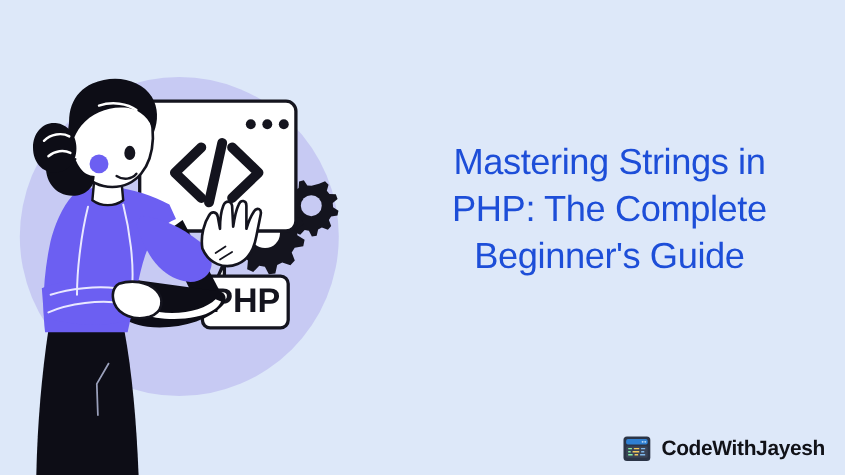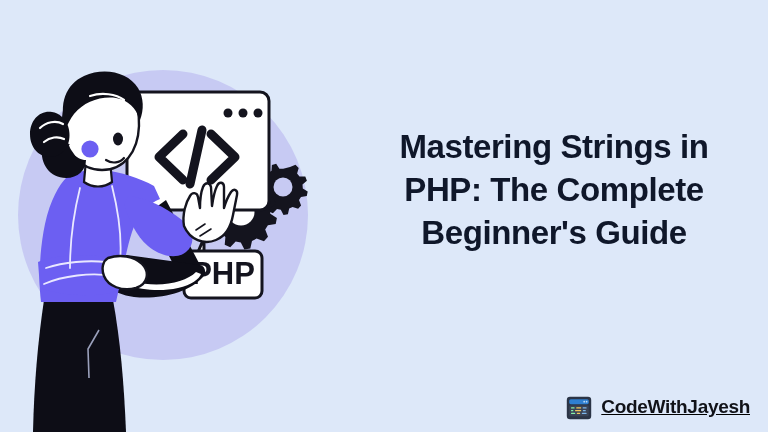--- a/index.html
+++ b/index.html
@@ -35,37 +35,36 @@
   .title-wrap {
     position: absolute;
     left: 352px;
     top: 126px;
     width: 404px;
     text-align: center;
   }
   .title {
     margin: 0;
     font-family: "Liberation Sans", sans-serif;
-    font-weight: bold;
+    font-weight: normal;
     font-size: 33px;
     line-height: 1.30;
     letter-spacing: -0.4px;
-    color: #0f172a;
+    color: #1d4ed8;
     white-space: pre-line;
   }
 
   
   .brand {
     position: absolute;
     right: 18px;
     bottom: 12px;
     display: flex;
-    align-items: flex-start;
+    align-items: flex-end;
     gap: 9px;
-    text-decoration: underline;
   }
   .brand-icon {
     width: 26px;
     height: 24px;
     display: block;
   }
   .brand-name {
     font-family: "Liberation Sans", sans-serif;
     font-weight: bold;
     font-size: 19px;

